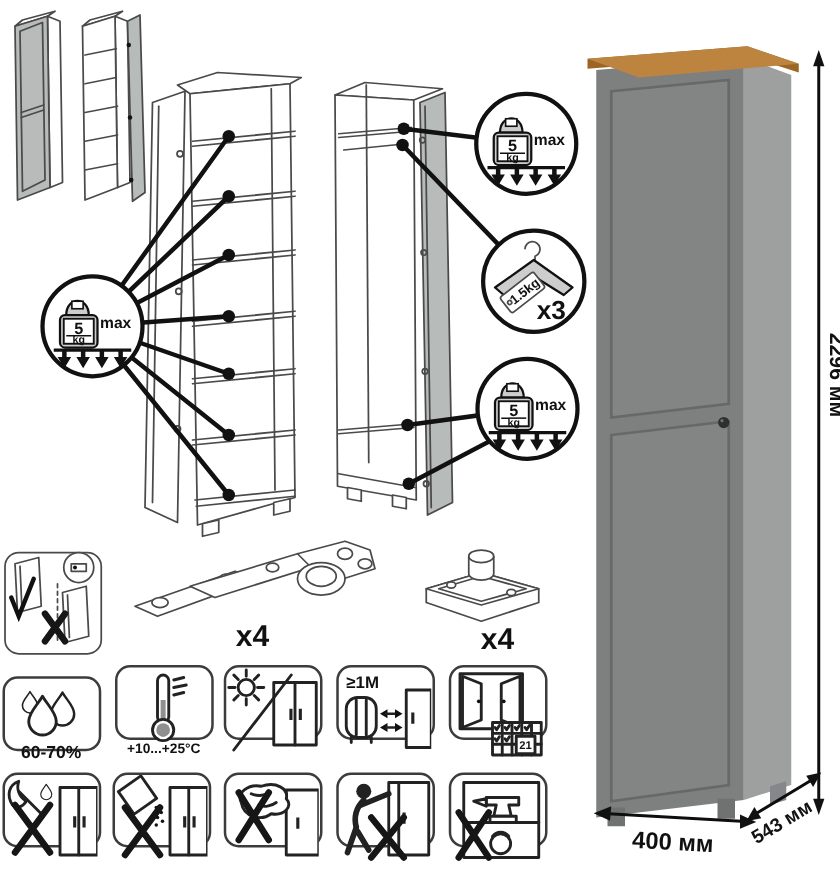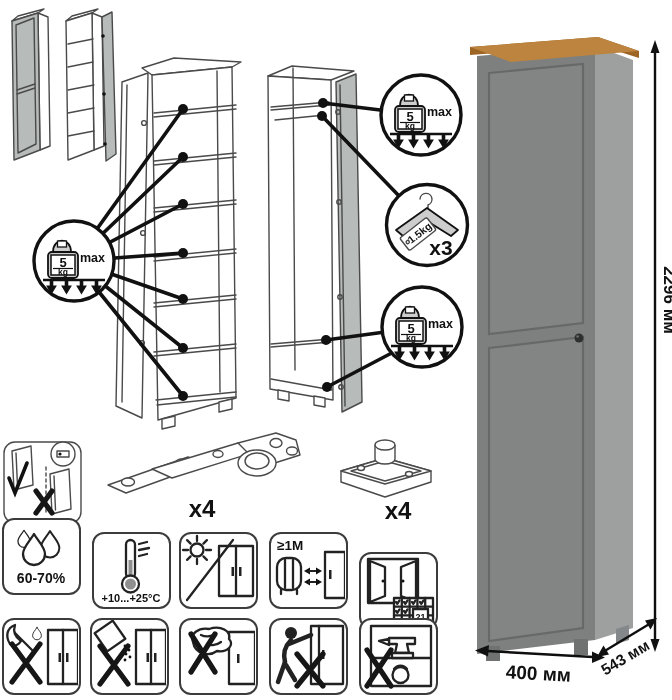--- a/index.html
+++ b/index.html
@@ -13,21 +13,21 @@
   .thick{fill:none;stroke:var(--callout);stroke-width:3.6;stroke-linecap:round}
   .dot{fill:var(--callout)}
   .bc{fill:#fff;stroke:var(--callout);stroke-width:3.4}
   .gwt{fill:#cdcdcd;stroke:#111;stroke-width:1.8;stroke-linejoin:round}
   .t{fill:#111;font-weight:bold}
   .tx{fill:#111;font-weight:800}
   .ic{fill:none;stroke:#222;stroke-width:2.3;stroke-linecap:round;stroke-linejoin:round}
   .icf{fill:#fff;stroke:#222;stroke-width:2.3;stroke-linecap:round;stroke-linejoin:round}
   .xm{fill:none;stroke:#161616;stroke-width:5.2;stroke-linecap:round}
   .blk{fill:#111}
-  .care-box{position:absolute;width:79px;height:77px;border:2.5px solid #3c3c3c;border-radius:12px;
+  .care-box{position:absolute;width:79px;height:60px;border:2.5px solid #3c3c3c;border-radius:12px;
             background:#fff;box-sizing:border-box}
   .front{fill:var(--door-front)} .sidep{fill:var(--side-panel)}
   .panel{fill:var(--door-panel);stroke:var(--panel-shadow);stroke-width:2.2}
   .wood{fill:var(--wood-top)} .woode{fill:var(--wood-edge)} .footf{fill:var(--foot-dark)}
   .dim{stroke:#0e0e0e;stroke-width:2.4;fill:none}
 </style>
 </head>
 <body>
 
 <svg class="abs" style="left:4px;top:4px" width="115" height="170" viewBox="0 0 115 170">
@@ -190,21 +190,21 @@
     <path class="lnf" d="M16,36 L60,49 L106,36 L60,23 Z"></path>
     <path class="ln" d="M26,36 L60,46 L96,36 L60,26 Z"></path>
     <path class="lnf" d="M50,10 L50,24 A10,5 0 0 0 70,24 L70,10"></path>
     <ellipse class="lnf" cx="60" cy="10" rx="10" ry="5"></ellipse>
     <ellipse class="lnf" cx="36" cy="33" rx="3.5" ry="2.5"></ellipse>
       <ellipse class="lnf" cx="84" cy="39" rx="3.5" ry="2.5"></ellipse>
   </g>
   <text class="tx" x="398" y="94" font-size="24" text-anchor="middle">x4</text>
 </svg>
 
-<div class="care-box" style="left:2px;top:518px">
+<div class="care-box" style="left:2px;top:541px">
   <svg width="74" height="72" viewBox="0 0 74 72">
     <g>
       <path class="icf" stroke-width="4" transform="translate(20,18) scale(0.55)" d="M0,-14 C4,-7 11,-1 11,6 A11,11 0 1 1 -11,6 C-11,-1 -4,-7 0,-14 Z"></path>
       <path class="icf" stroke-width="2.8" transform="translate(46,23) scale(0.85)" d="M0,-14 C4,-7 11,-1 11,6 A11,11 0 1 1 -11,6 C-11,-1 -4,-7 0,-14 Z"></path>
       <path class="icf" transform="translate(30,28)" d="M0,-14 C4,-7 11,-1 11,6 A11,11 0 1 1 -11,6 C-11,-1 -4,-7 0,-14 Z"></path>
     </g>
     <text class="tx" x="37" y="63" font-size="14" text-anchor="middle">60-70%</text>
   </svg>
 </div>
 <div class="care-box" style="left:92px;top:532px">
@@ -242,21 +242,21 @@
         <path class="blk" d="M51,37 l-6,-3.6 v7.2 Z"></path>
       <path class="blk" d="M33,48 l6,-3.6 v7.2 Z"></path>
         <line x1="37" y1="48" x2="47" y2="48" stroke="#222" stroke-width="2"></line>
         <path class="blk" d="M51,48 l-6,-3.6 v7.2 Z"></path>
       <rect class="icf" stroke-width="2.2" x="54" y="18" width="20" height="46"></rect>
       <rect x="58" y="36" width="2.5" height="9" fill="#222"></rect>
     </g>
     <text class="tx" x="6" y="16" font-size="13.5">≥1М</text>
   </svg>
 </div>
-<div class="care-box" style="left:359px;top:552px">
+<div class="care-box" style="left:359px;top:532px">
   <svg width="74" height="72" viewBox="0 0 74 72">
     <g>
       <rect class="ic" stroke-width="2" x="7" y="5" width="50" height="44"></rect>
       <path class="icf" stroke-width="1.8" d="M9,7 L24,13 L24,42 L9,48 Z"></path>
       <path class="icf" stroke-width="1.8" d="M55,7 L40,13 L40,42 L55,48 Z"></path>
       <circle class="dot" cx="22" cy="27" r="1.5"></circle>
         <circle class="dot" cx="42" cy="27" r="1.5"></circle>
       <g>
         <rect class="icf" stroke-width="1.6" x="33" y="44" width="39" height="26"></rect>
         <path class="ic" stroke-width="1" d="M40.8,44 V70 M48.6,44 V70 M56.4,44 V70 M64.2,44 V70 M33,52.7 H72 M33,61.4 H72"></path>

